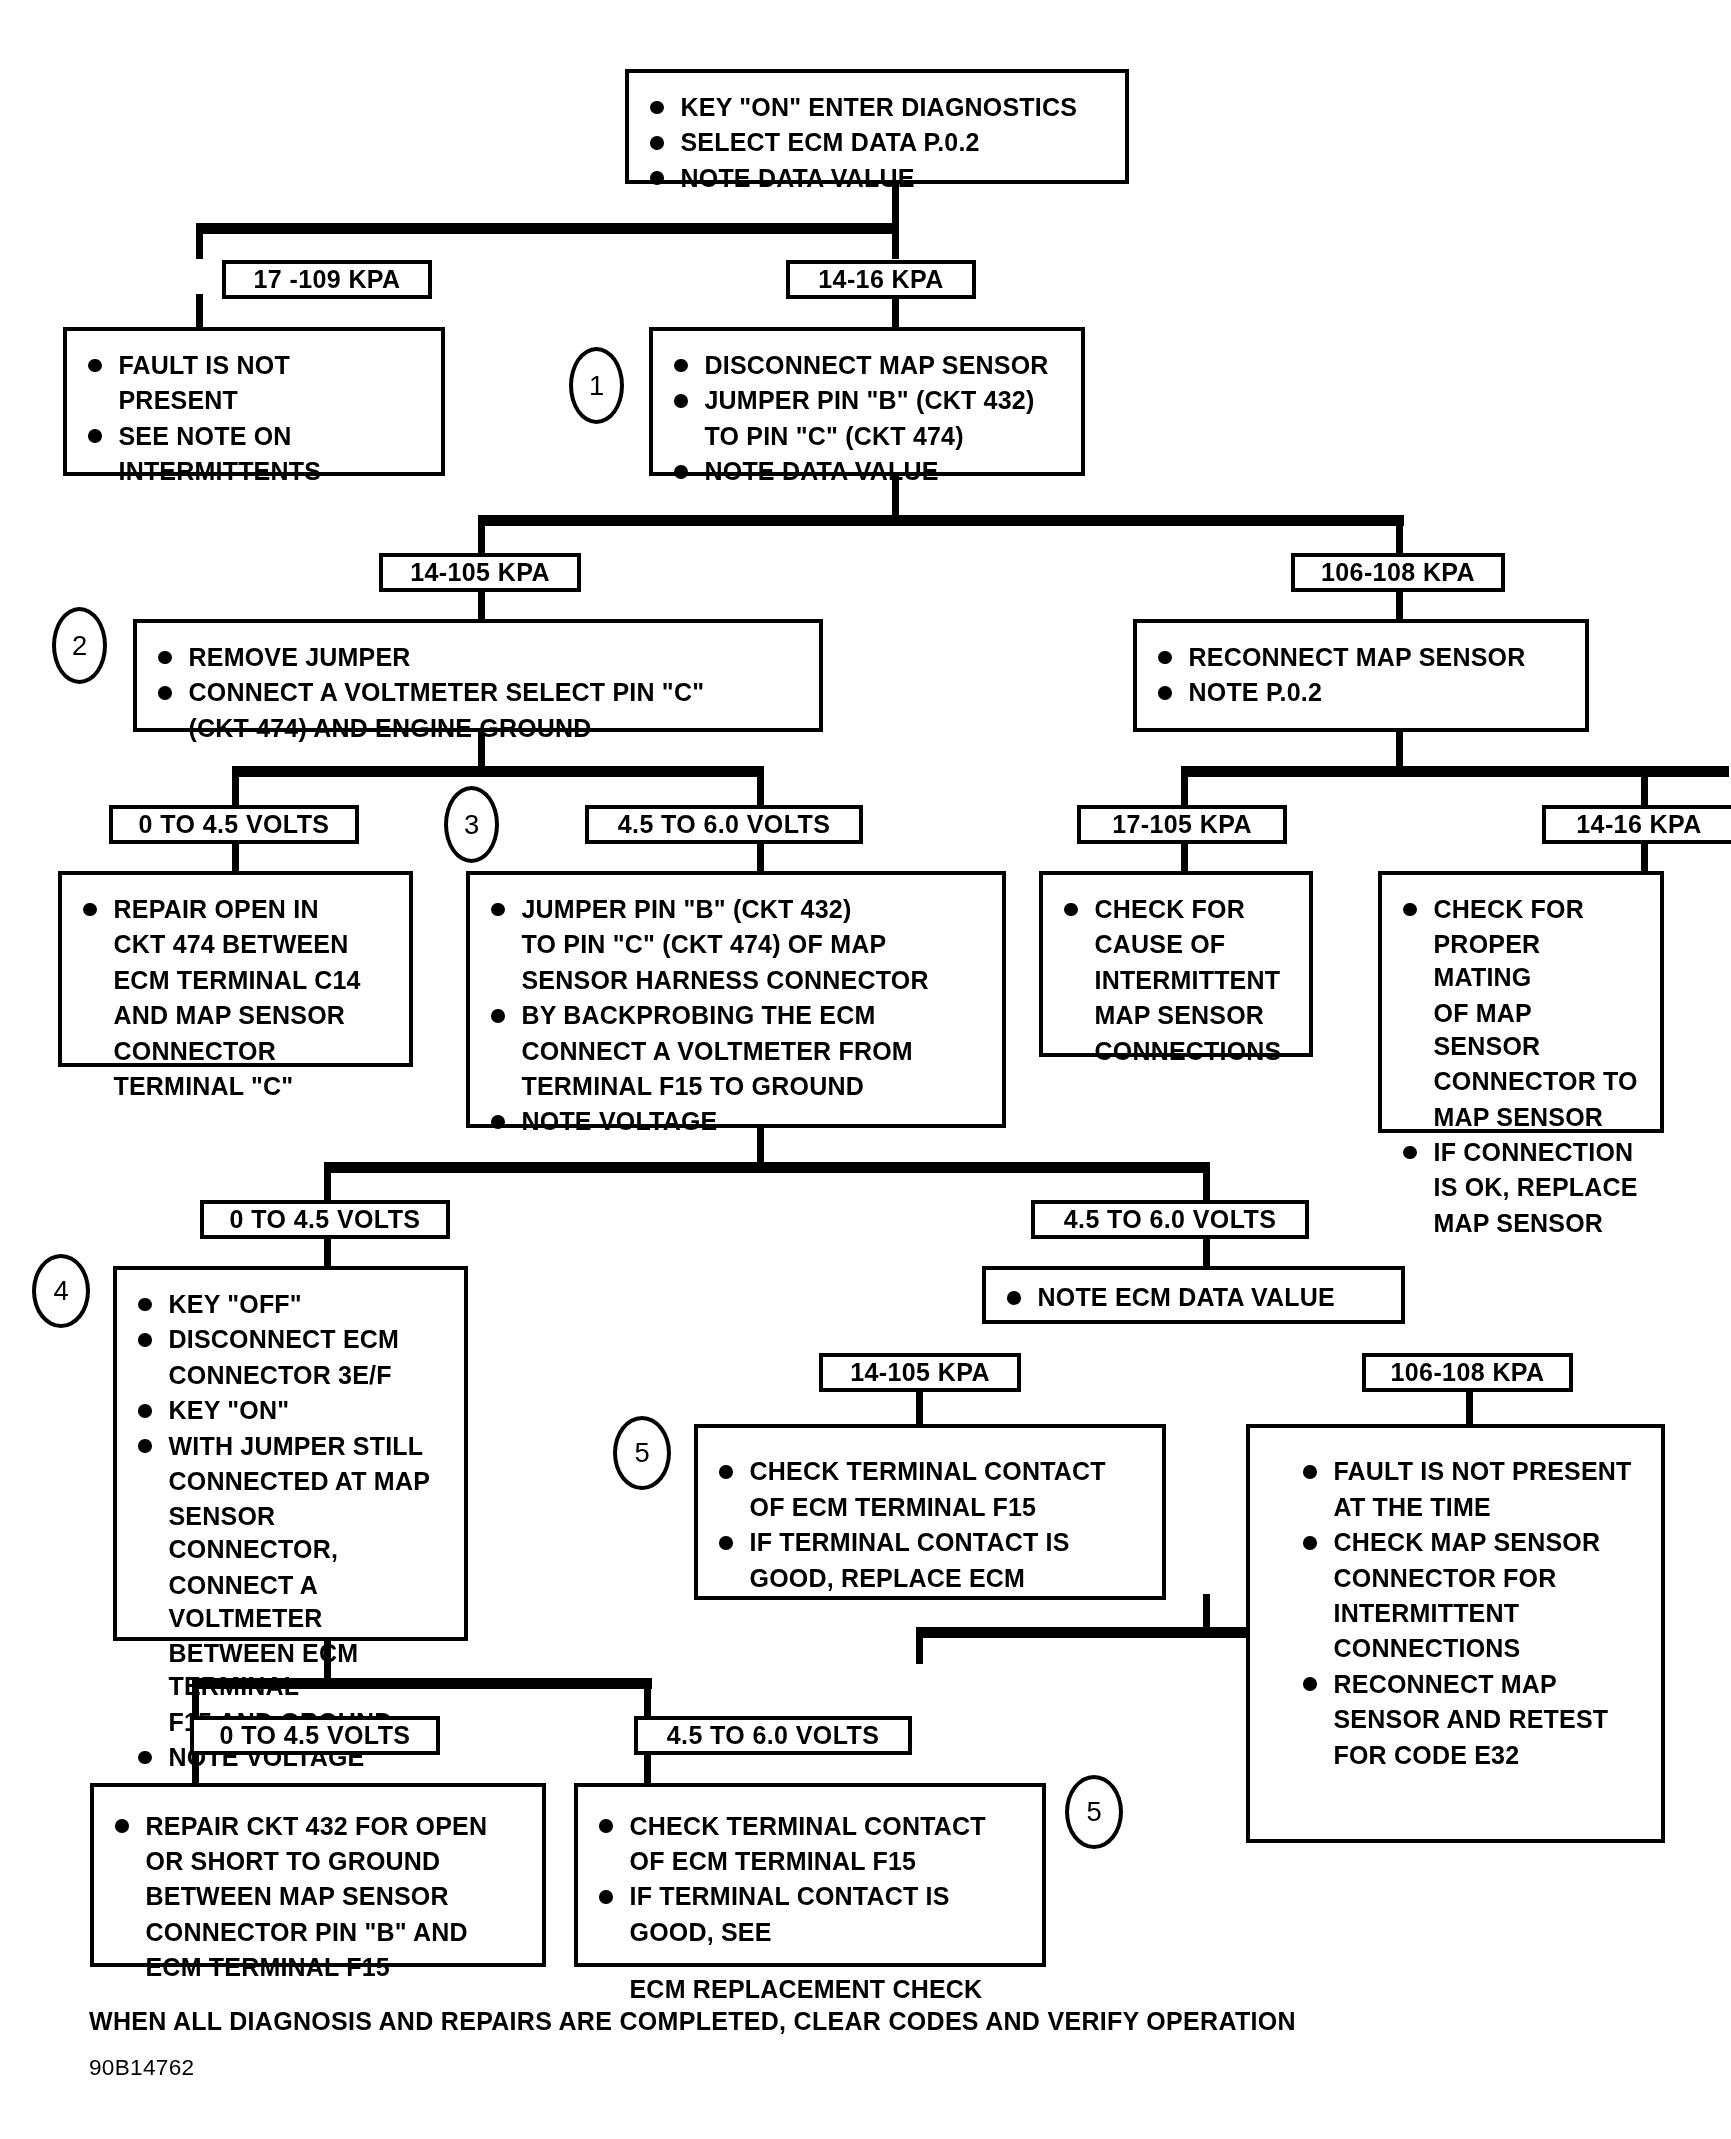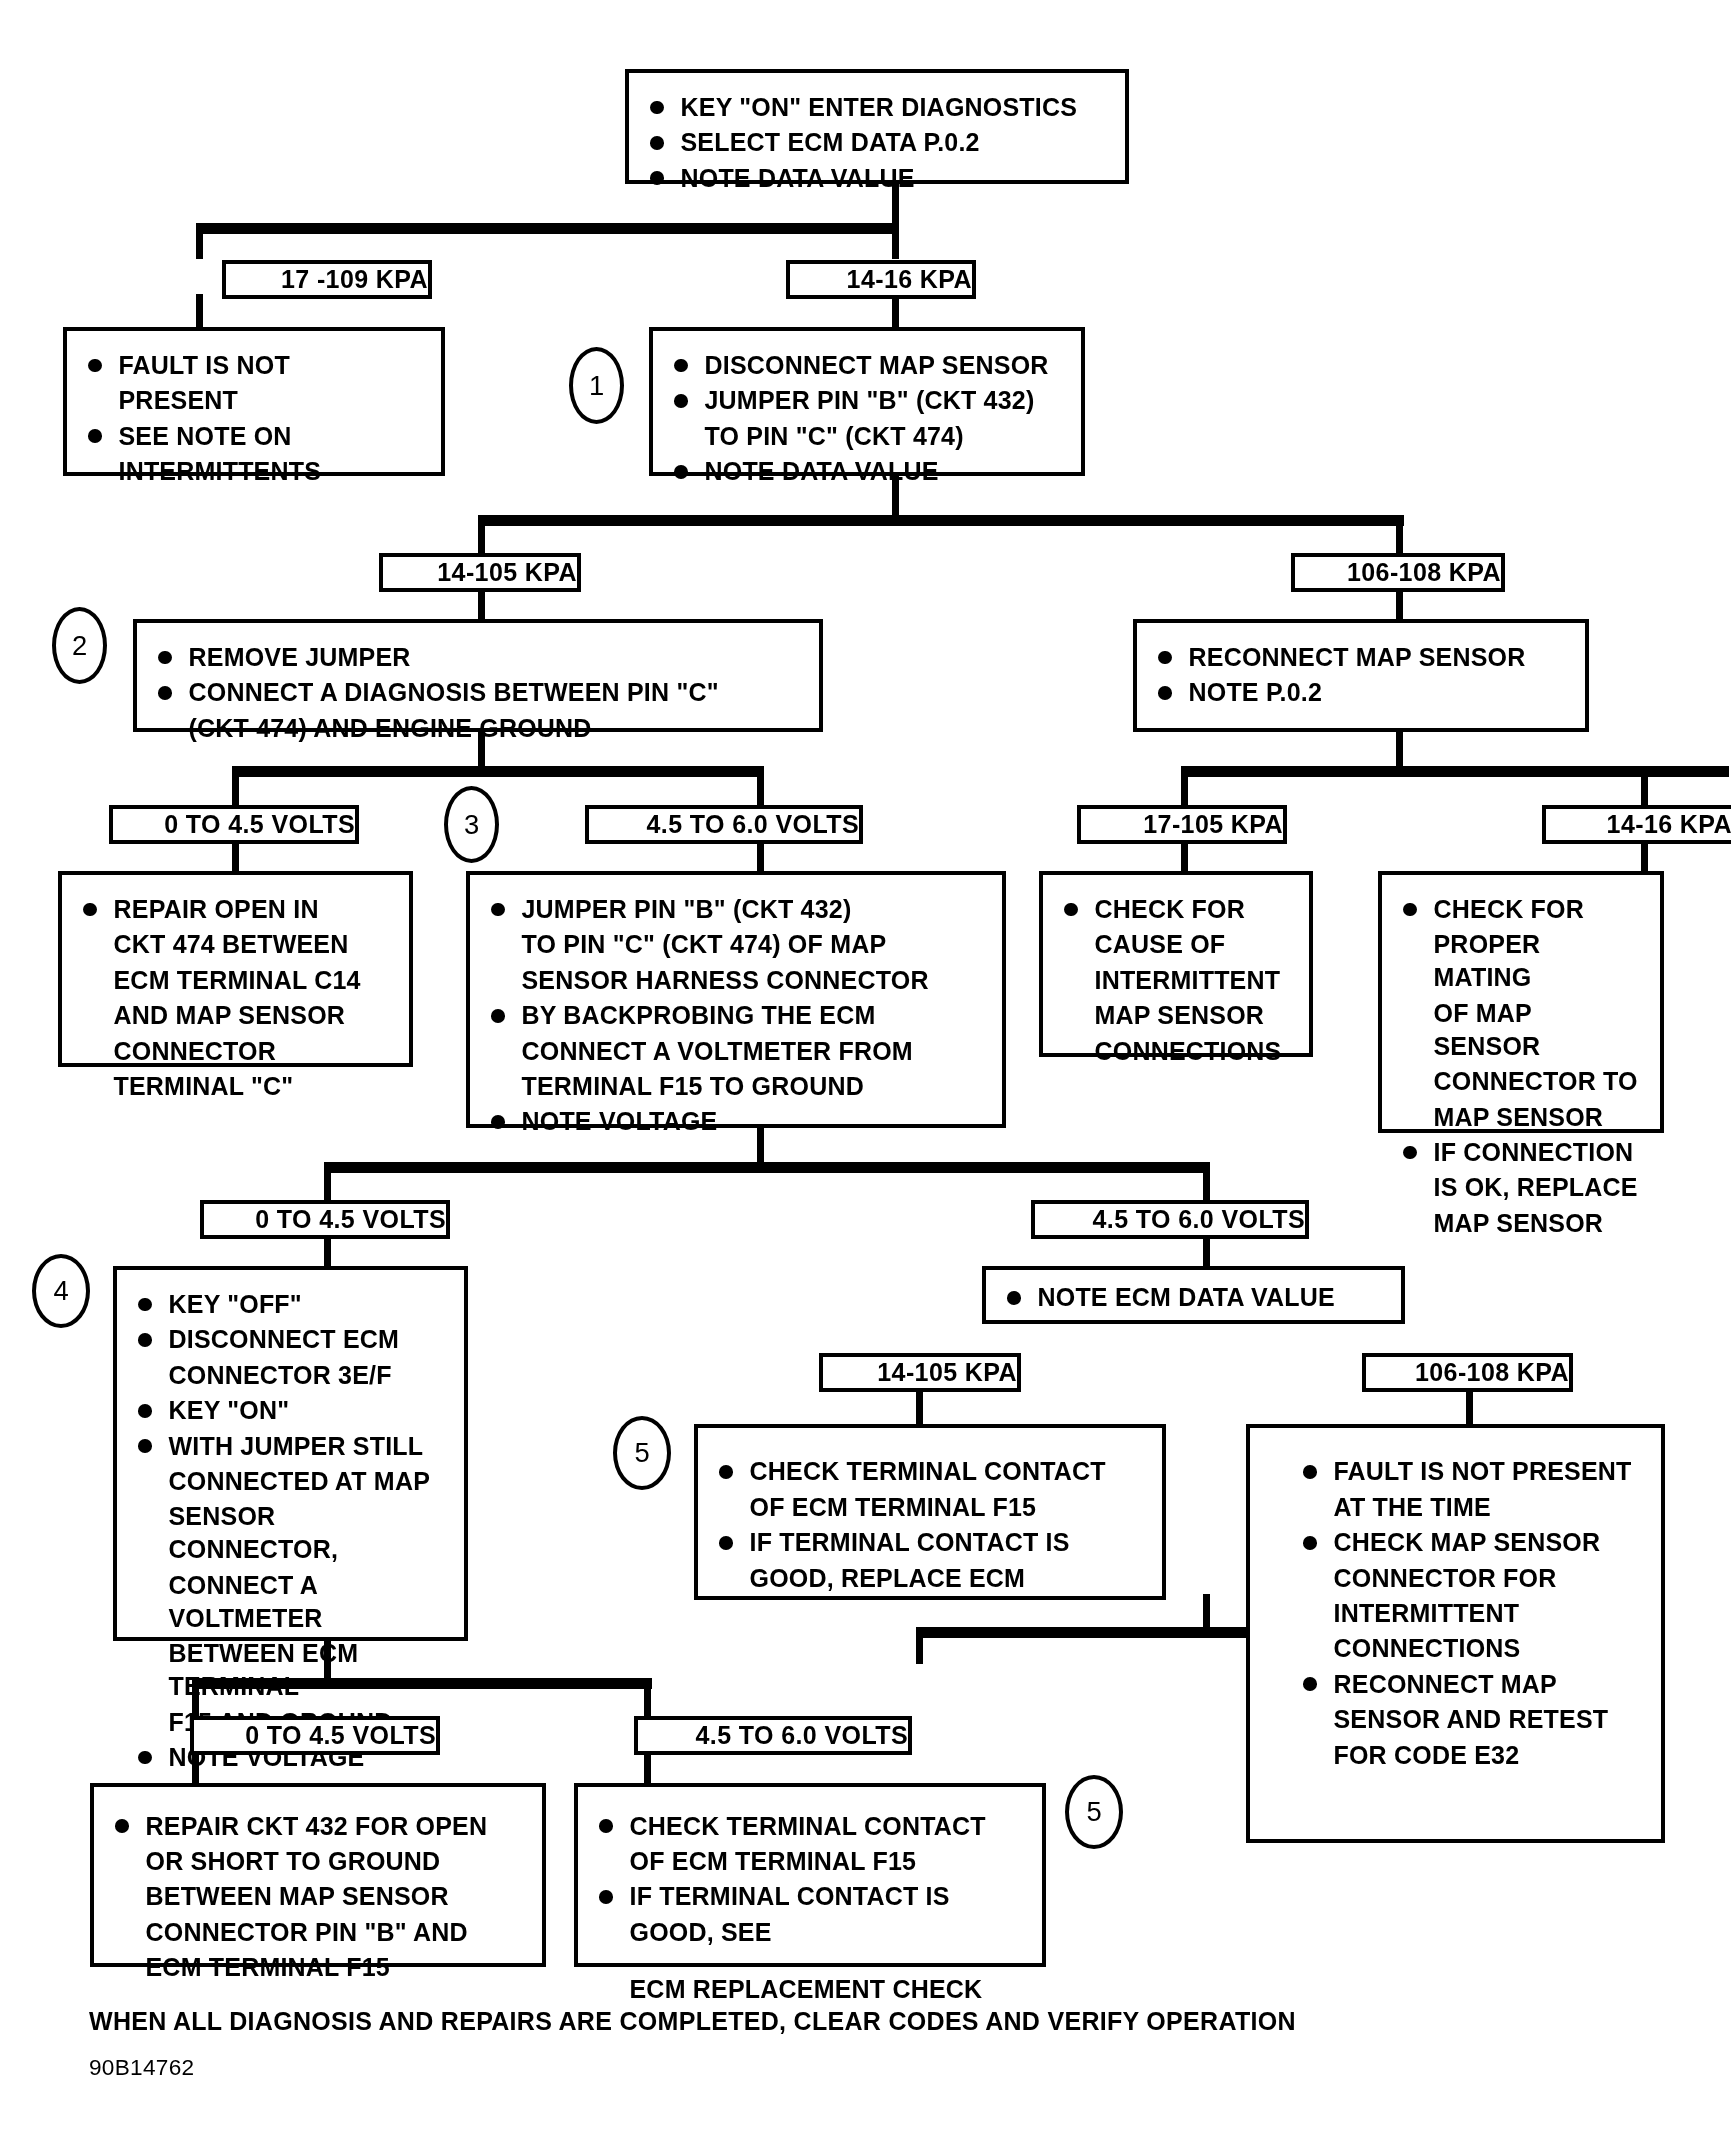--- a/index.html
+++ b/index.html
@@ -26,21 +26,21 @@
     background: #fff;
     z-index: 5;
   }
   .lbl {            
     position: absolute;
     box-sizing: border-box;
     border: 4px solid #000;
     background: #fff;
     display: flex;
     align-items: center;
-    justify-content: flex-end;
+    justify-content: center;
     font-weight: bold;
     font-size: 25px;
     letter-spacing: 0.4px;
     z-index: 6;
     white-space: nowrap;
   }
   
   ul.bullets {
     list-style: none;
     margin: 0;
@@ -234,21 +234,21 @@
   </div>
 
   <div class="circ" style="left:52px; top:607px; width:55px; height:77px;">
     <span>2</span>
   </div>
 
   <div class="box" style="left:133px; top:619px; width:690px; height:113px;">
     <div class="boxpad">
       <ul class="bullets">
         <li>REMOVE JUMPER</li>
-        <li>CONNECT A DIAGNOSIS BETWEEN PIN "C"</li>
+        <li>CONNECT A VOLTMETER SELECT PIN "C"</li>
         <li class="nobullet">(CKT 474) AND ENGINE GROUND</li>
       </ul>
     </div>
   </div>
 
   <div class="box" style="left:1133px; top:619px; width:456px; height:113px;">
     <div class="boxpad">
       <ul class="bullets">
         <li>RECONNECT MAP SENSOR</li>
         <li>NOTE P.0.2</li>

